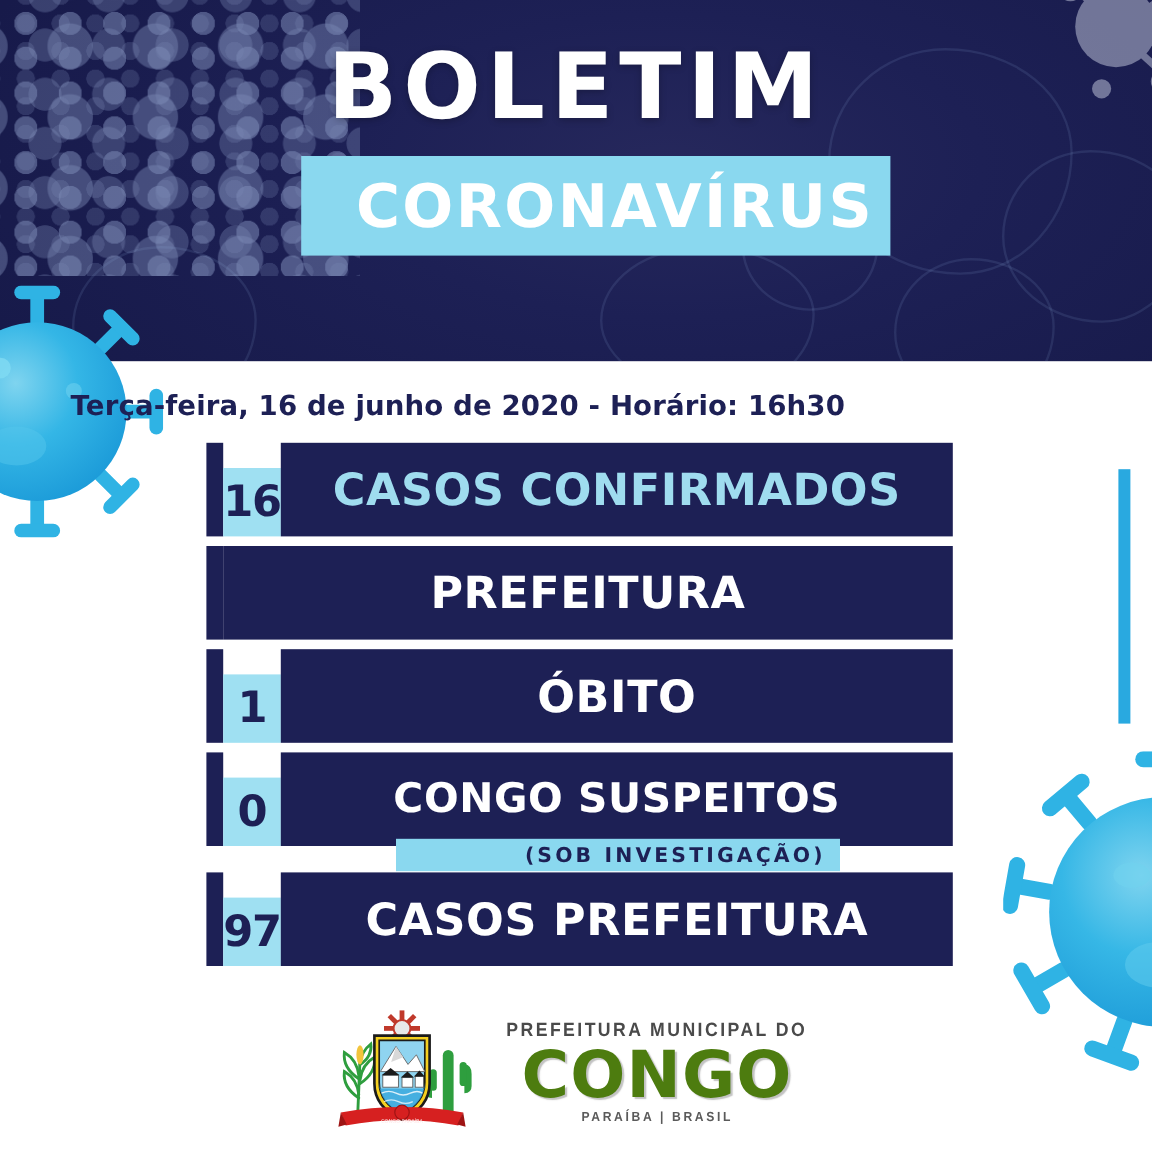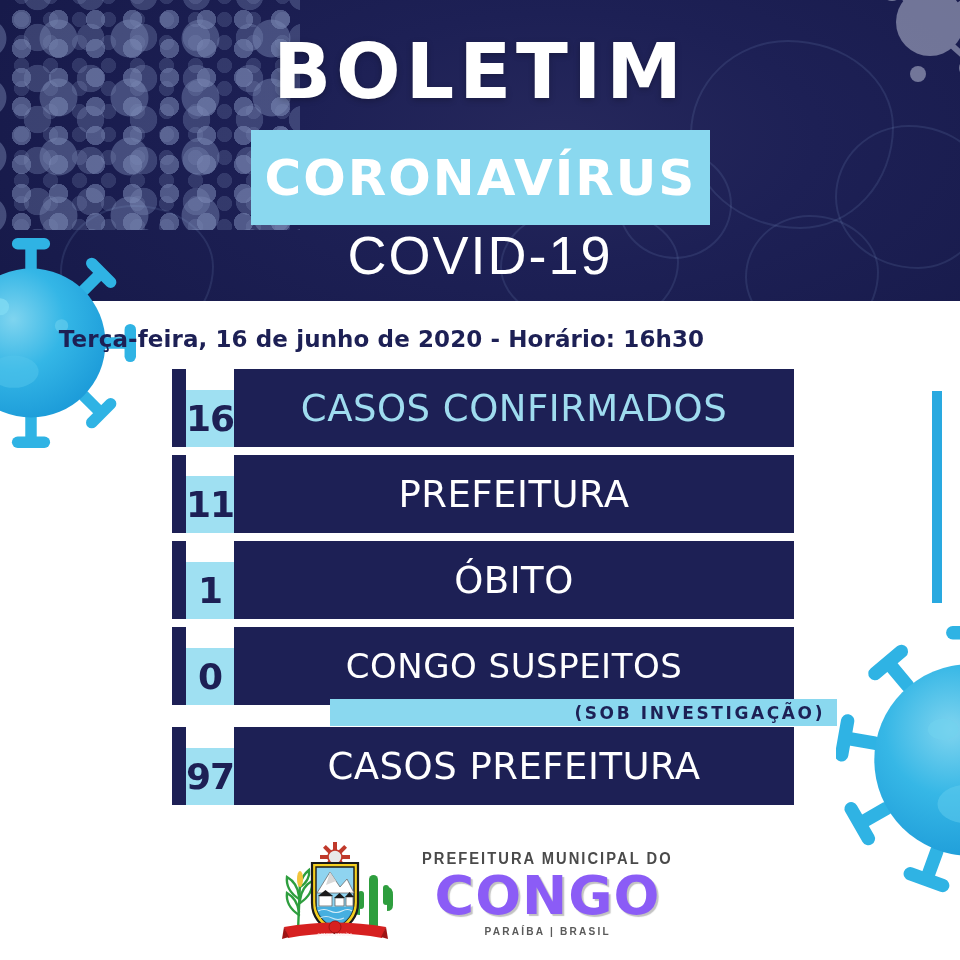--- a/index.html
+++ b/index.html
@@ -71,25 +71,26 @@
     font-size: 76px;
     font-weight: bold;
     letter-spacing: 5px;
     line-height: 82px;
     font-family: "DejaVu Sans", sans-serif;
     text-shadow: 0 2px 6px rgba(0,0,0,.25);
   }
   .band-corona {
     position: absolute;
     left: 251px; top: 130px;
-    width: 459px; height: 95px;
+    width: 459px; height: 83px;
     background: #8ad8ef;
     display: flex;
     align-items: center;
     justify-content: center;
+    padding-left: 32px;
   }
   .band-corona span {
     color: #ffffff;
     font-size: 50px;
     font-weight: bold;
     letter-spacing: 2px;
     font-family: "DejaVu Sans", sans-serif;
     white-space: nowrap;
   }
   .title-covid {
@@ -163,21 +164,21 @@
     flex: 1 1 auto;
     background: #1d2055;
     display: flex;
     align-items: center;
     justify-content: center;
     position: relative;
   }
   .row-label {
     color: #ffffff;
     font-size: 37px;
-    font-weight: normal;
+    font-weight: bold;
     font-family: "DejaVu Sans", sans-serif;
     letter-spacing: .5px;
     white-space: nowrap;
   }
   .row-label.accent { color: #9fdcef; }
   .row-label.sm { font-size: 34px; }
 
   .accent-bar {
     position: absolute;
     left: 760px;
@@ -185,21 +186,21 @@
     width: 10px;
     height: 212px;
     background: #29a9e0;
     z-index: 5;
   }
 
   .sob-band {
     position: absolute;
     left: 330px;
     top: 699px;
-    width: 507px;
+    width: 370px;
     height: 27px;
     background: #8ad8ef;
     display: flex;
     align-items: center;
     justify-content: flex-end;
     z-index: 6;
   }
   .sob-band span {
     color: #1d2055;
     font-size: 17px;
@@ -229,21 +230,21 @@
     font-weight: bold;
     letter-spacing: 2.2px;
     font-family: "Liberation Sans", sans-serif;
     transform: scaleX(.92);
     line-height: 18px;
   }
   .logo-congo {
     font-size: 54px;
     font-weight: bold;
     font-family: "DejaVu Sans", sans-serif;
-    color: #8b5cf6;
+    color: #4d7c0f;
     letter-spacing: 1px;
     line-height: 54px;
     margin-top: 1px;
     -webkit-text-stroke: 2px #ffffff;
     paint-order: stroke fill;
     text-shadow: 2px 2px 1px rgba(120,120,120,.45);
   }
   .logo-uf {
     color: #5a5a5a;
     font-size: 11px;
@@ -282,21 +283,20 @@
         <circle cx="46" cy="110" r="8"></circle>
       </g>
     </svg>
 
     <div class="title-boletim">BOLETIM</div>
 
     <div class="band-corona">
       <span>CORONAVÍRUS</span>
     </div>
 
-    <div class="title-covid">COVID-19</div>
   </div>
 
   <svg class="virus virus-left" viewBox="0 0 220 220">
     <defs>
       <radialGradient id="vgL" cx="38%" cy="34%" r="72%">
         <stop offset="0%" stop-color="#7fd4ef"></stop>
         <stop offset="48%" stop-color="#34b6e6"></stop>
         <stop offset="100%" stop-color="#1b9ad8"></stop>
       </radialGradient>
     </defs>
@@ -403,21 +403,20 @@
     <div class="row">
       <div class="row-edge"></div>
       <div class="row-num">16</div>
       <div class="row-body">
         <span class="row-label accent">CASOS CONFIRMADOS</span>
       </div>
     </div>
 
     <div class="row">
       <div class="row-edge"></div>
-      <div class="row-num">11</div>
       <div class="row-body">
         <span class="row-label">PREFEITURA</span>
       </div>
     </div>
 
     <div class="row">
       <div class="row-edge"></div>
       <div class="row-num">1</div>
       <div class="row-body">
         <span class="row-label">ÓBITO</span>

